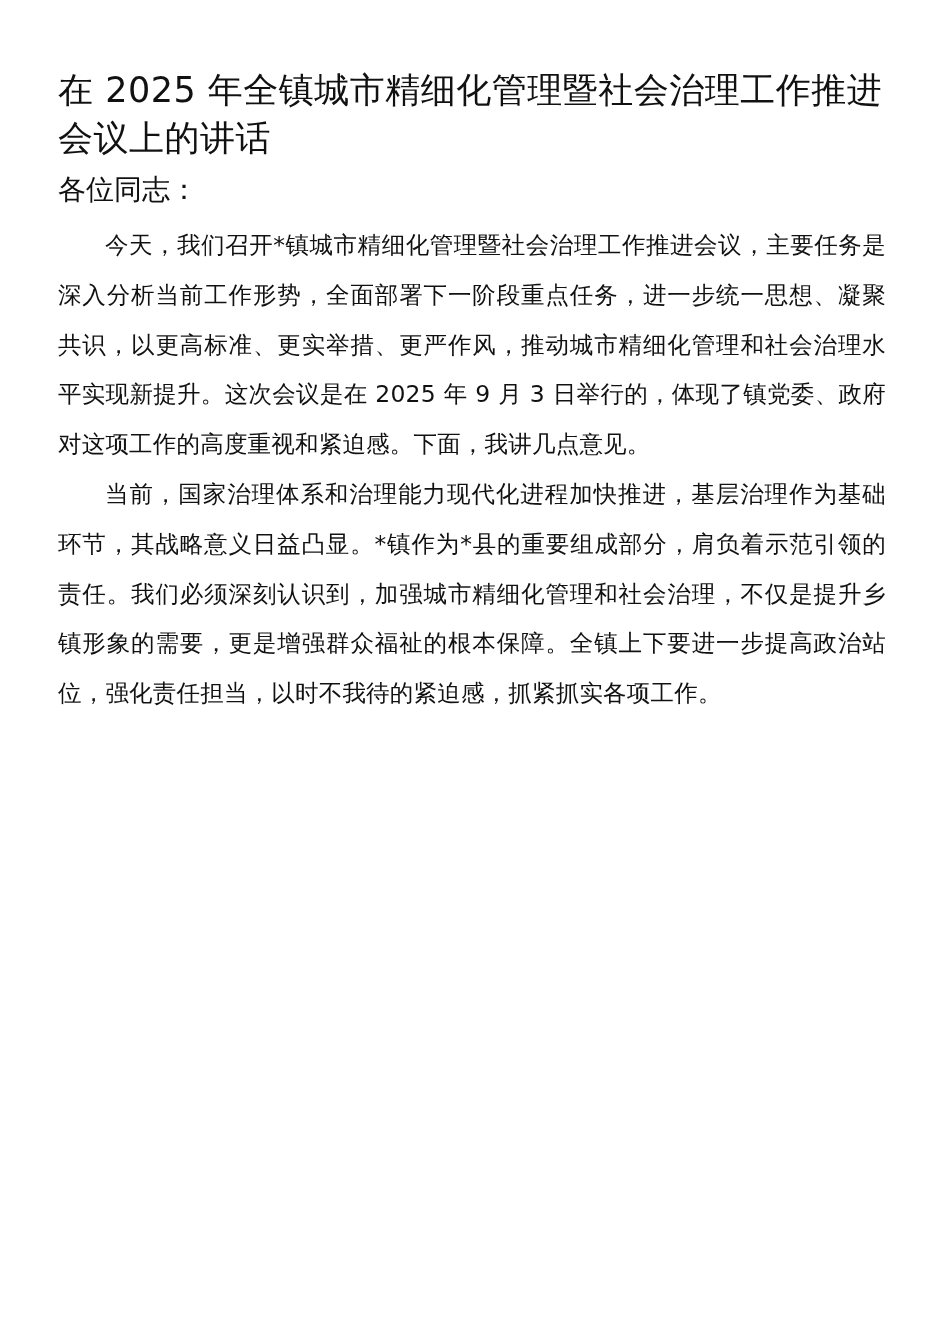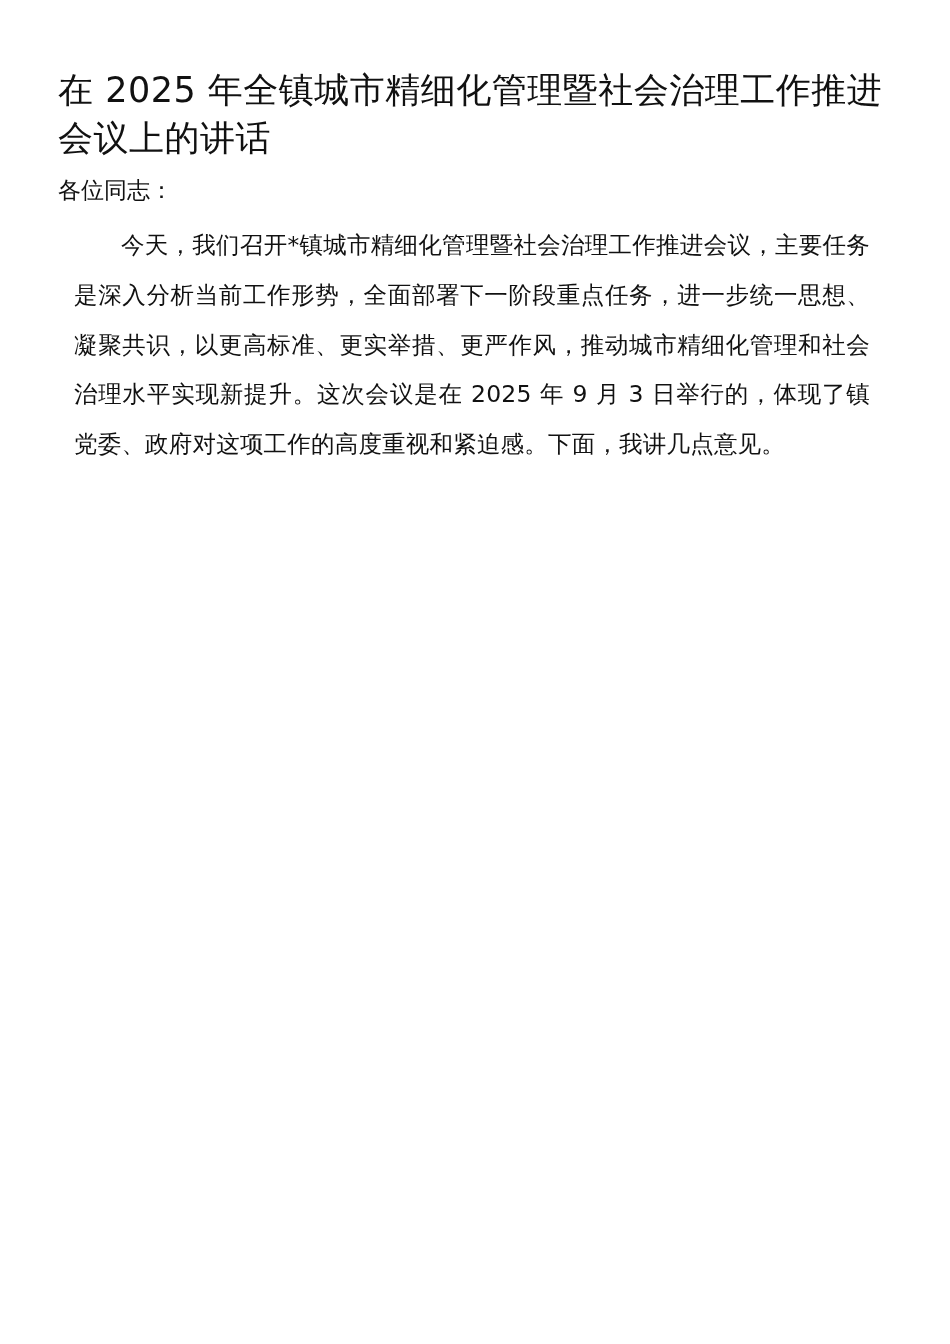--- a/index.html
+++ b/index.html
@@ -25,36 +25,37 @@
       margin: 0;
       font-size: 35px;
       line-height: 48px;
       font-weight: normal;
       text-align: left;
       letter-spacing: 0.5px;
       color: #111111;
     }
     .salutation {
       margin: 10px 0 0 0;
-      font-size: 23px;
+      font-size: 28px;
       line-height: 36px;
     }
     .para {
-      margin: 16px;
+      margin: 0;
       font-size: 23.5px;
       line-height: 49.8px;
       text-indent: 47px;
       text-align: justify;
       text-justify: inter-character;
       letter-spacing: 0.2px;
     }
     .para.first {
       margin-top: 13px;
     }
   </style>
 </head>
 <body>
 
 <div class="page">
   <h1 class="title">在 2025 年全镇城市精细化管理暨社会治理工作推进会议上的讲话</h1>
   <p class="salutation">各位同志：</p>
   <p class="para first">今天，我们召开*镇城市精细化管理暨社会治理工作推进会议，主要任务是深入分析当前工作形势，全面部署下一阶段重点任务，进一步统一思想、凝聚共识，以更高标准、更实举措、更严作风，推动城市精细化管理和社会治理水平实现新提升。这次会议是在 2025 年 9 月 3 日举行的，体现了镇党委、政府对这项工作的高度重视和紧迫感。下面，我讲几点意见。</p>
+  <p class="para">当前，国家治理体系和治理能力现代化进程加快推进，基层治理作为基础环节，其战略意义日益凸显。*镇作为*县的重要组成部分，肩负着示范引领的责任。我们必须深刻认识到，加强城市精细化管理和社会治理，不仅是提升乡镇形象的需要，更是增强群众福祉的根本保障。全镇上下要进一步提高政治站位，强化责任担当，以时不我待的紧迫感，抓紧抓实各项工作。</p>
 </div>
 
 </body></html>

